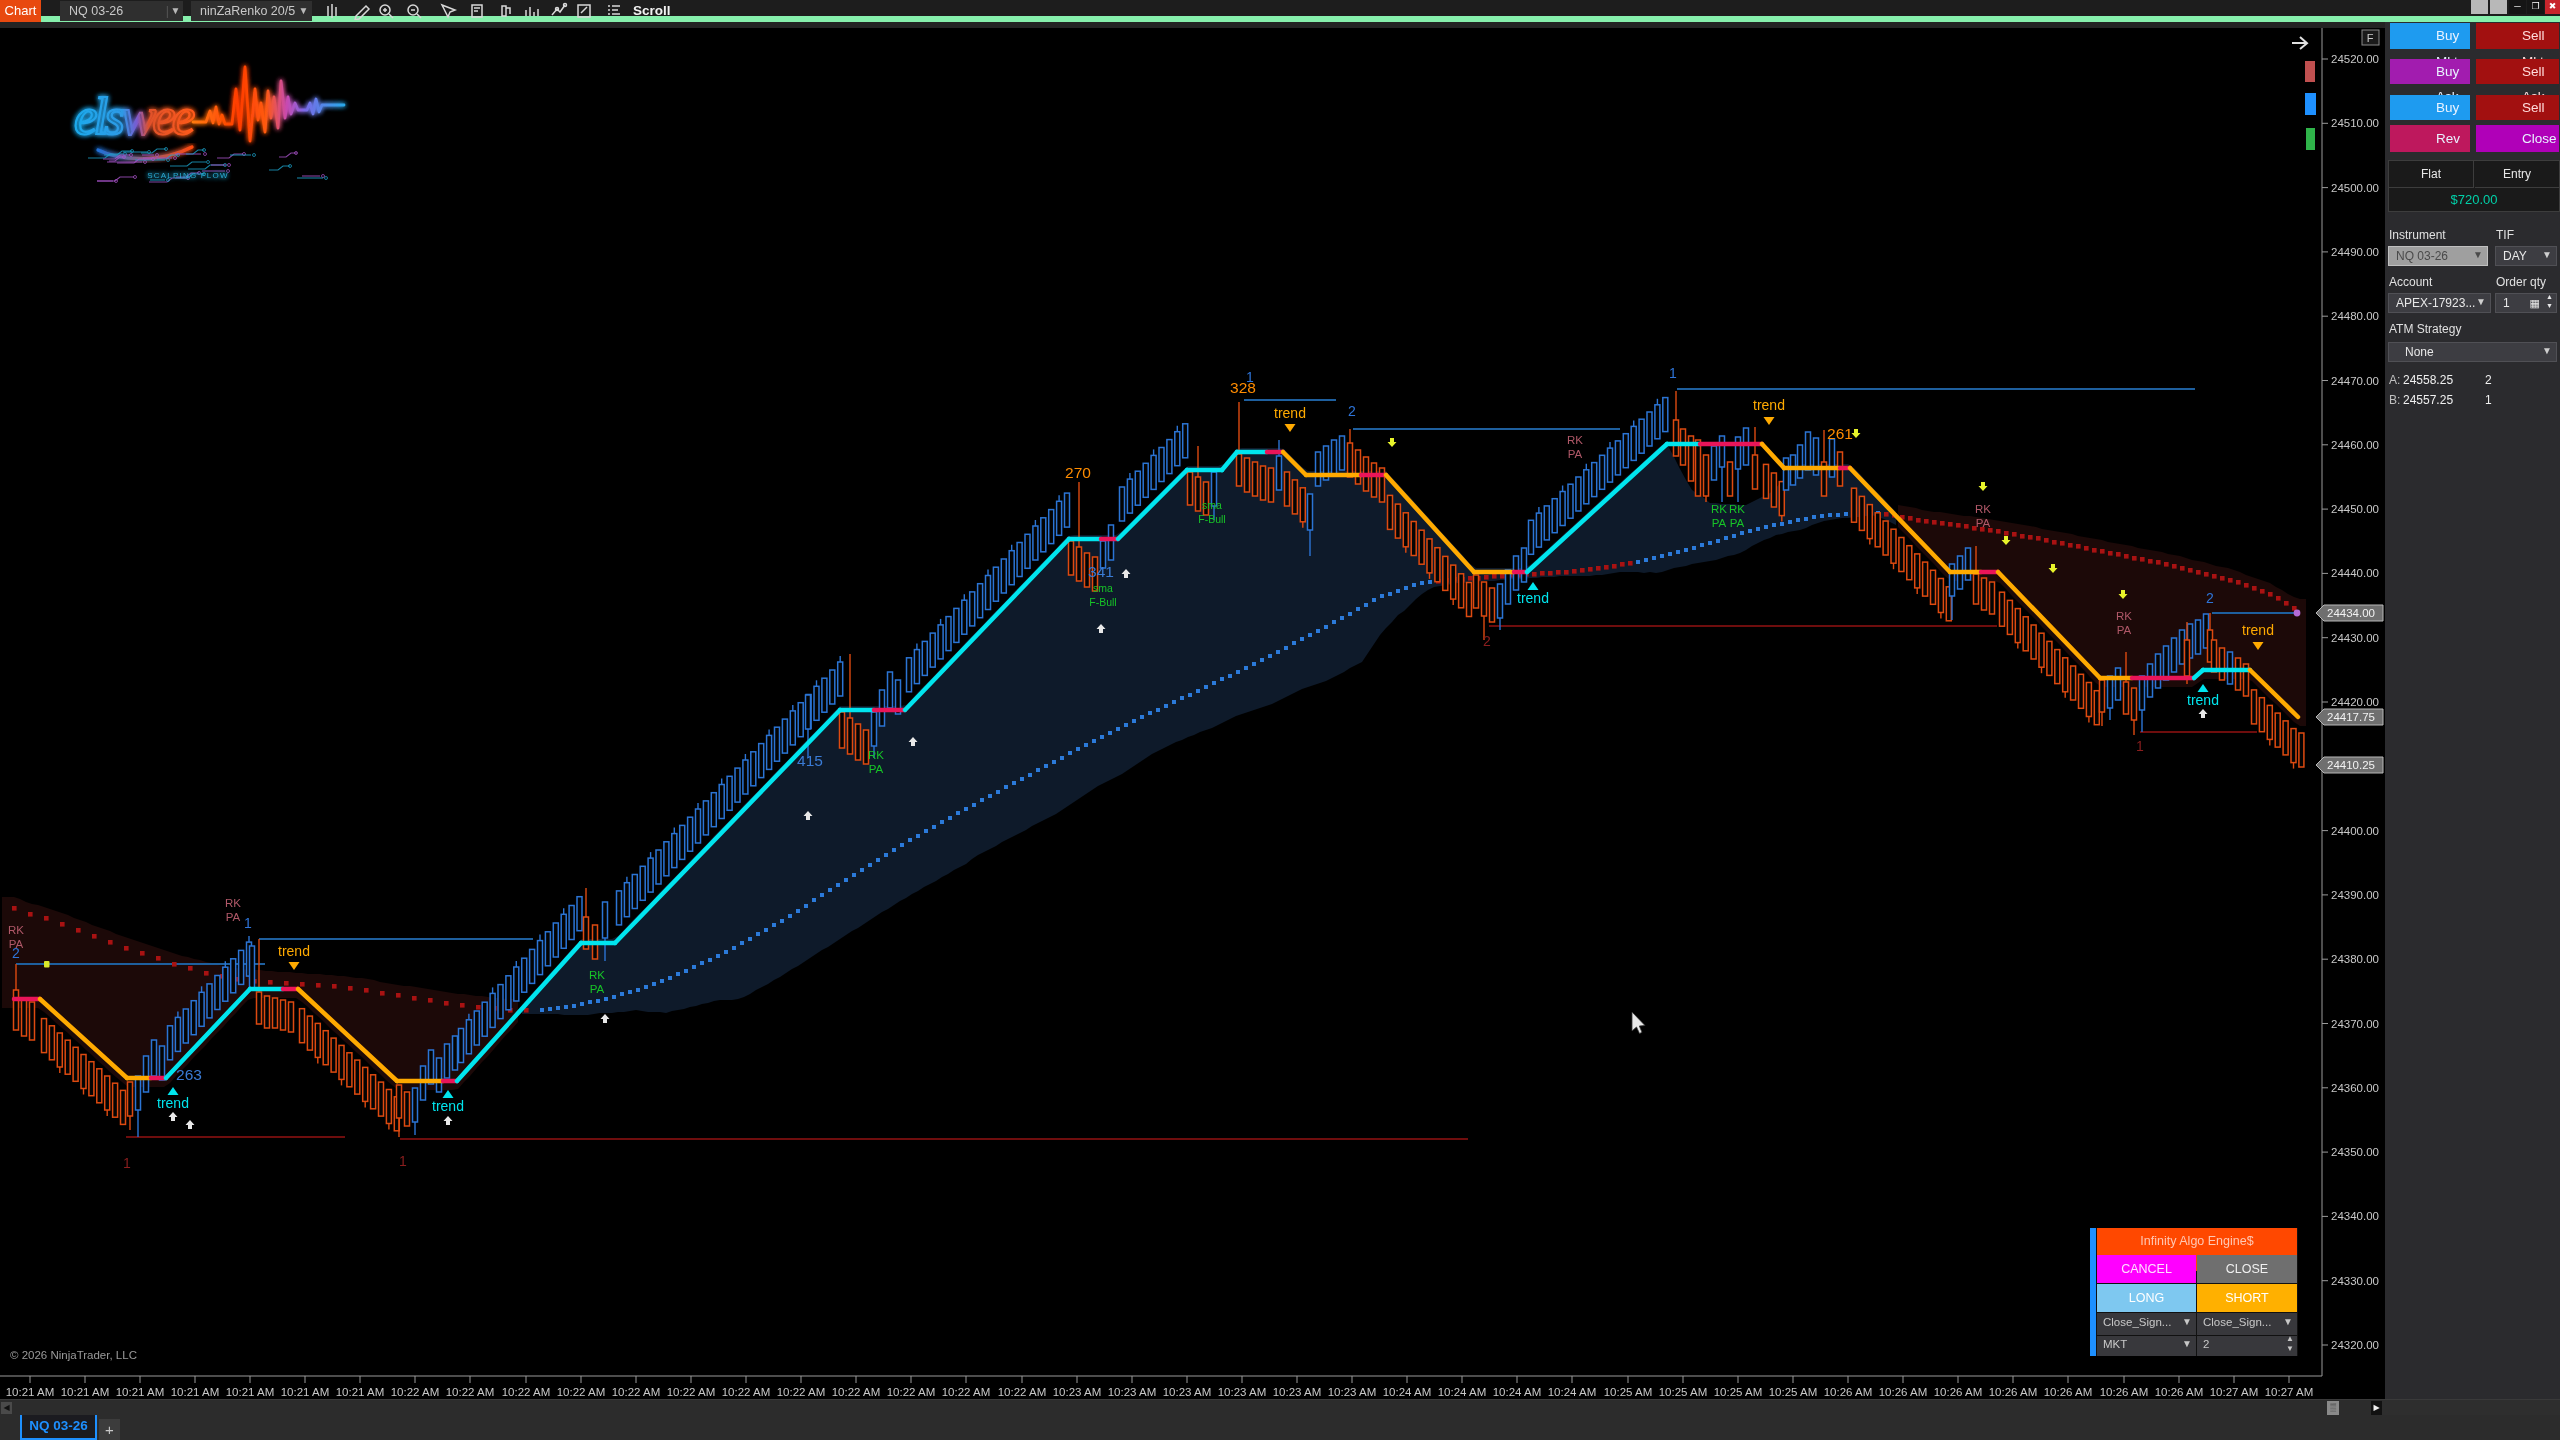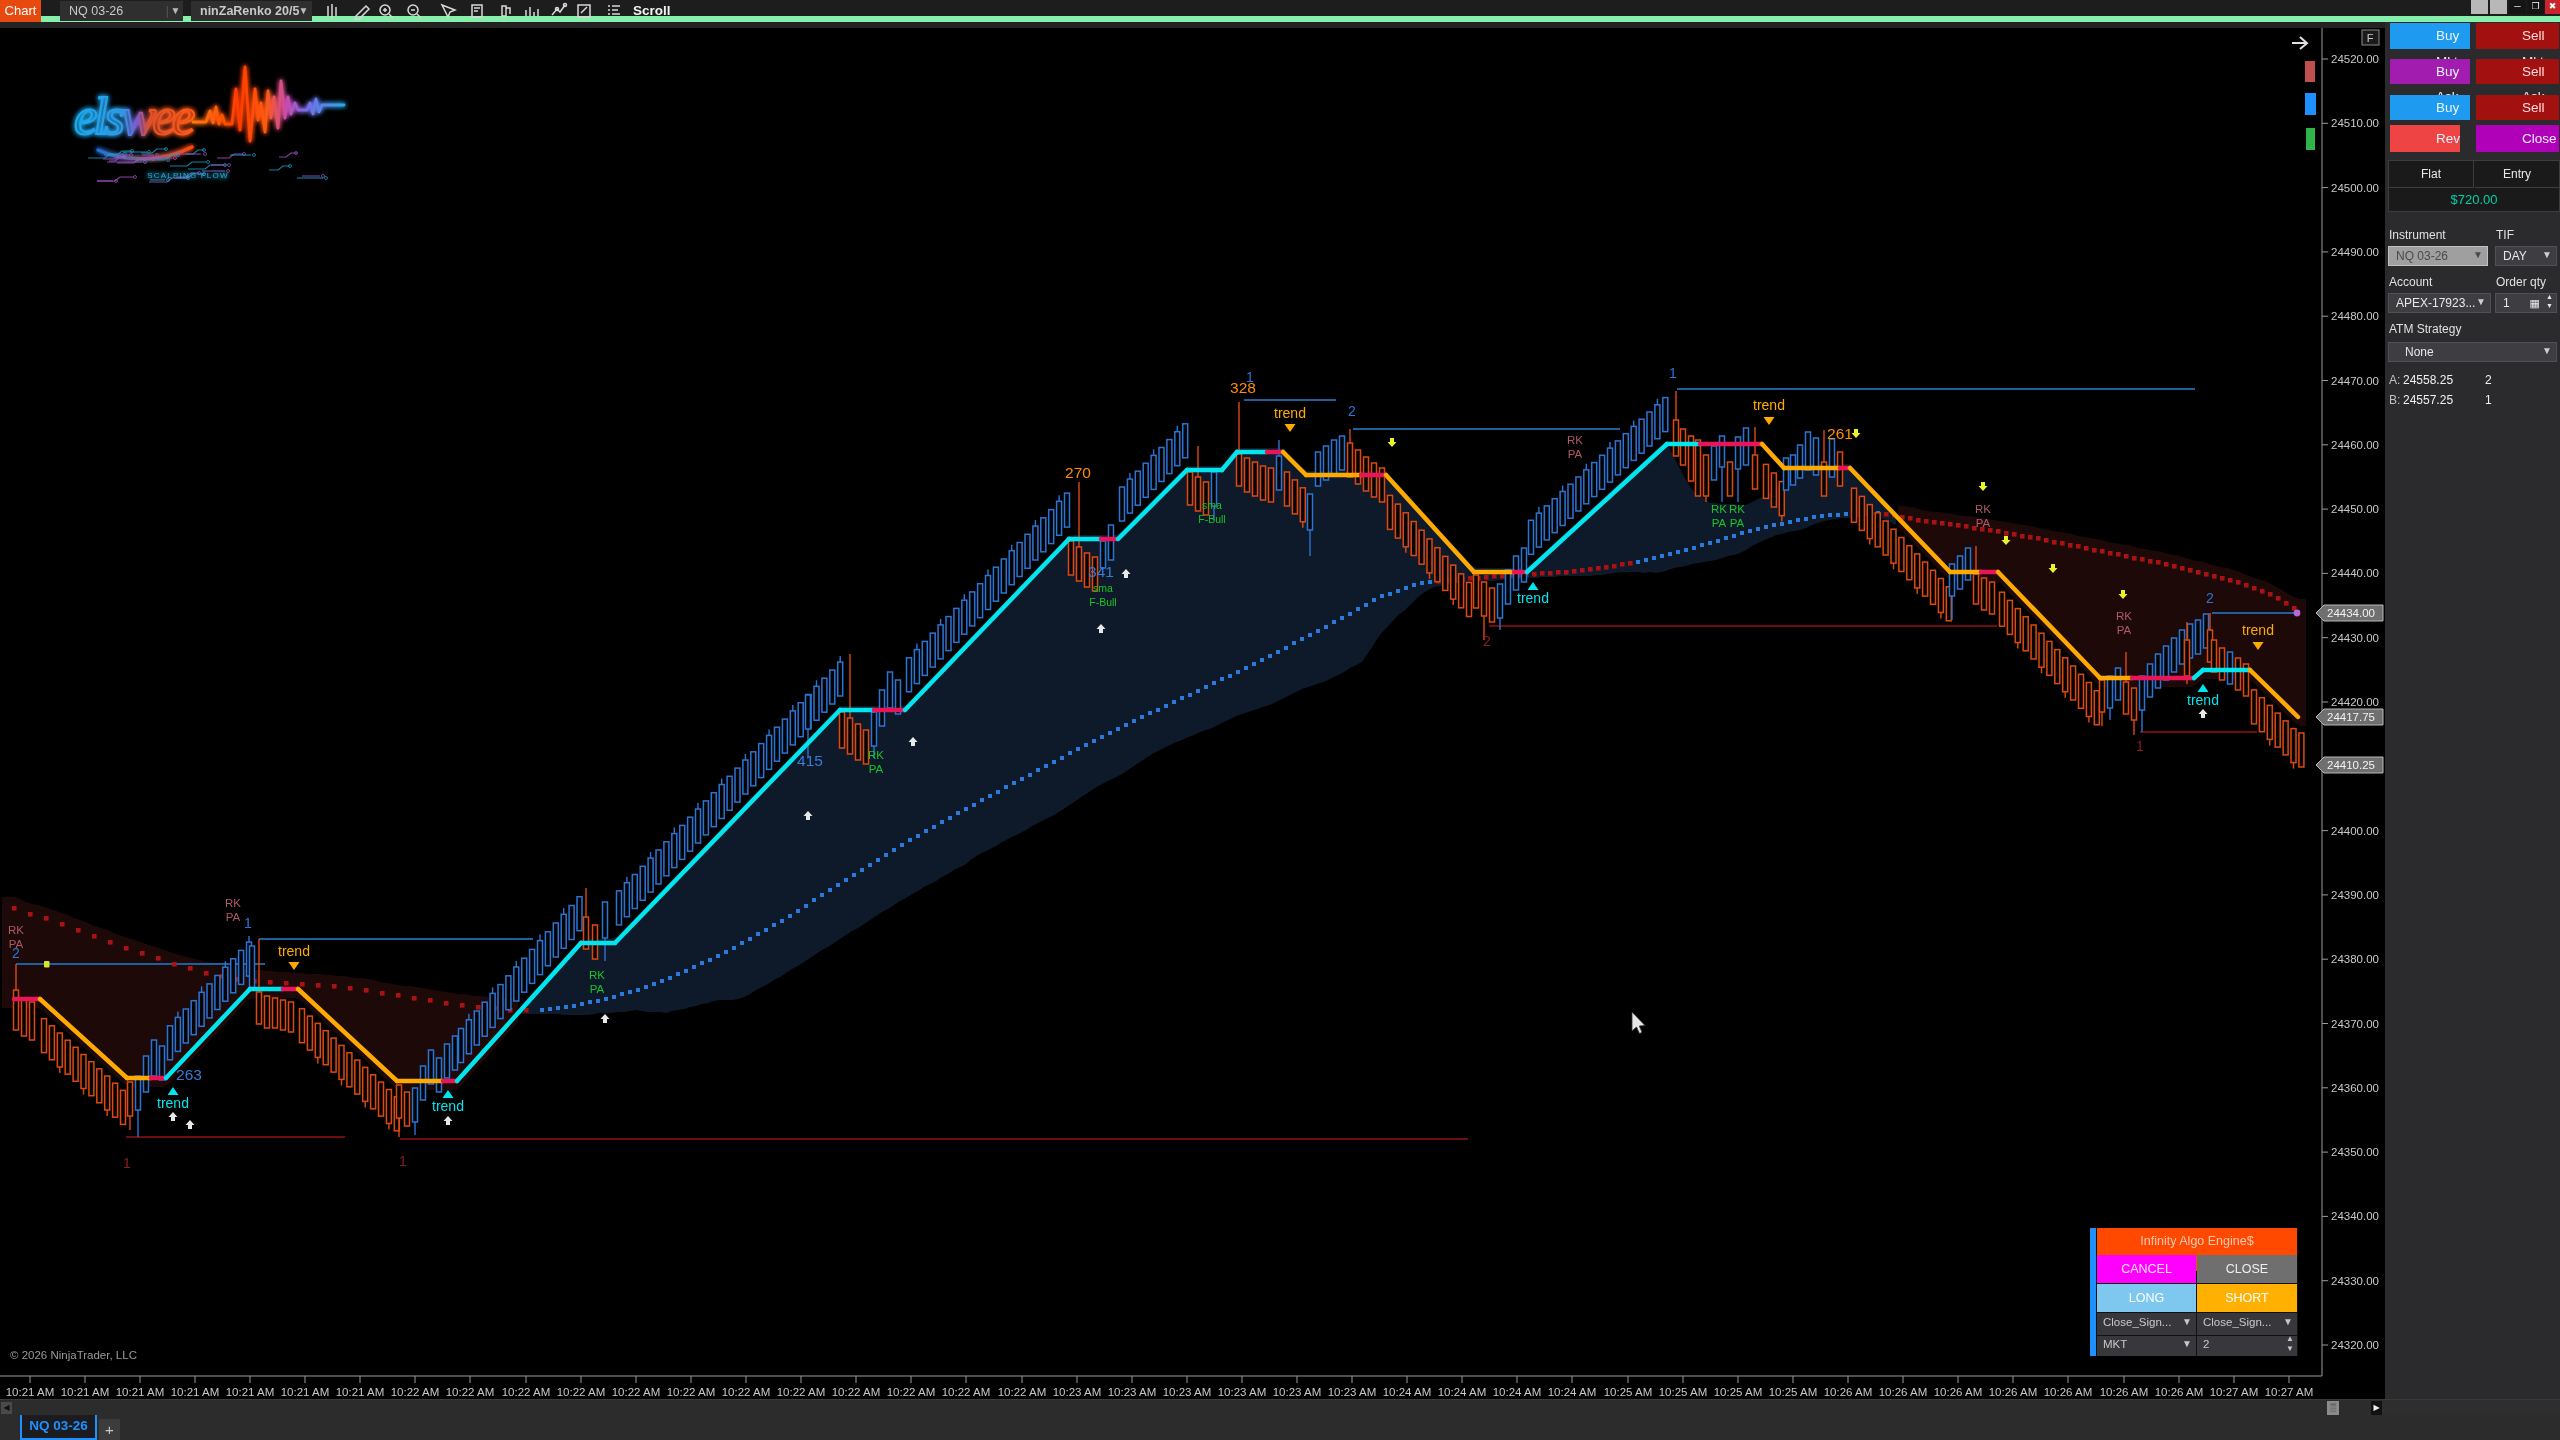--- a/index.html
+++ b/index.html
@@ -1049,21 +1049,21 @@
 <circle cx="164" cy="120" r="1.5" fill="none" stroke="#1ba0c8" stroke-width="0.9" opacity="0.8"></circle>
 <path d="M77,133 h17 l5,-4 h13" stroke="#a852c8" stroke-width="1.1" fill="none" opacity="0.8"></path>
 <circle cx="113" cy="129" r="1.5" fill="none" stroke="#a852c8" stroke-width="0.9" opacity="0.8"></circle>
 <text x="148" y="148" font-size="8px" fill="#2cb0dc" letter-spacing="1.2" text-anchor="middle" opacity="0.95" filter="url(#glow)">SCALPING FLOW</text>
     </svg>
 
 <div id="tb">
  <div class="tab">Chart</div>
  <div class="combo" style="left:60px;width:123px;">NQ 03-26<span style="position:absolute;right:14px;top:0;color:#555">|</span></div>
  <div class="chev" style="left:169px;">▼</div>
- <div class="combo" style="left:191px;width:121px;font-weight:bold;">ninZaRenko 20/5</div>
+ <div class="combo" style="left:191px;width:121px;">ninZaRenko 20/5</div>
  <div class="chev" style="left:297px;">▼</div>
  <svg class="abs" style="left:320px;top:2px" width="320" height="18">
    <g stroke="#d8d8d8" stroke-width="1.5" fill="none">
      <path d="M8,4 v10 M12,2 v14 M16,5 v9"></path>
      <path d="M36,14 L46,4 l3,3 L39,17 l-4,1 Z"></path>
      <circle cx="65" cy="8" r="5"></circle>
           <path d="M69,12 l4,4 M63,8 h4 M65,6 v4"></path>
      <circle cx="93" cy="8" r="5"></circle>
           <path d="M97,12 l4,4 M91,8 h4"></path>
      <path d="M122,3 l6,12 2-5 5-2 Z"></path>
@@ -1085,21 +1085,21 @@
  <div class="winbtn" style="left:2545px;width:15px;background:#c8252c;color:#fff;">✖</div>
 </div>
 
 <div id="panel">
  <div class="btn" style="left:5px;top:1px;width:80px;height:26px;background:#1e9bf0;line-height:26px;">Buy Mkt</div>
  <div class="btn" style="left:91px;top:1px;width:83px;height:26px;background:#a21010;color:#ffdcdc;line-height:26px;">Sell Mkt</div>
  <div class="btn" style="left:5px;top:37px;width:80px;height:25px;background:#a21caf;line-height:25px;">Buy Ask</div>
  <div class="btn" style="left:91px;top:37px;width:83px;height:25px;background:#a21010;color:#ffdcdc;line-height:25px;">Sell Ask</div>
  <div class="btn" style="left:5px;top:73px;width:80px;height:25px;background:#1e9bf0;line-height:25px;">Buy Bid</div>
  <div class="btn" style="left:91px;top:73px;width:83px;height:25px;background:#a21010;color:#ffdcdc;line-height:25px;">Sell Bid</div>
- <div class="btn" style="left:5px;top:103px;width:70px;height:27px;background:#ef4444;line-height:27px;">Rev</div>
+ <div class="btn" style="left:5px;top:103px;width:80px;height:27px;background:#be185d;line-height:27px;">Rev</div>
  <div class="btn" style="left:91px;top:103px;width:83px;height:27px;background:#b000b8;line-height:27px;">Close</div>
  <div style="position:absolute;left:3px;top:138px;width:172px;height:52px;background:#1a1a1a;border:1px solid #3d3d3d;">
    <div style="position:absolute;left:0;top:0;width:85px;height:27px;border-right:1px solid #3d3d3d;border-bottom:1px solid #3d3d3d;text-align:center;line-height:27px;">Flat</div>
    <div style="position:absolute;left:86px;top:0;width:84px;height:27px;border-bottom:1px solid #3d3d3d;text-align:center;line-height:27px;">Entry</div>
    <div style="position:absolute;left:0;top:28px;width:170px;height:24px;text-align:center;line-height:22px;color:#00d0a8;font-size:13px;">$720.00</div>
  </div>
  <div class="lbl" style="left:4px;top:206px;">Instrument</div>
  <div class="lbl" style="left:111px;top:206px;">TIF</div>
  <div class="dd" style="left:3px;top:224px;width:100px;height:20px;background:#9f9f9f;border-color:#c0c0c0;">
     <span class="tx" style="color:#4a4a4a;">NQ 03-26</span>

